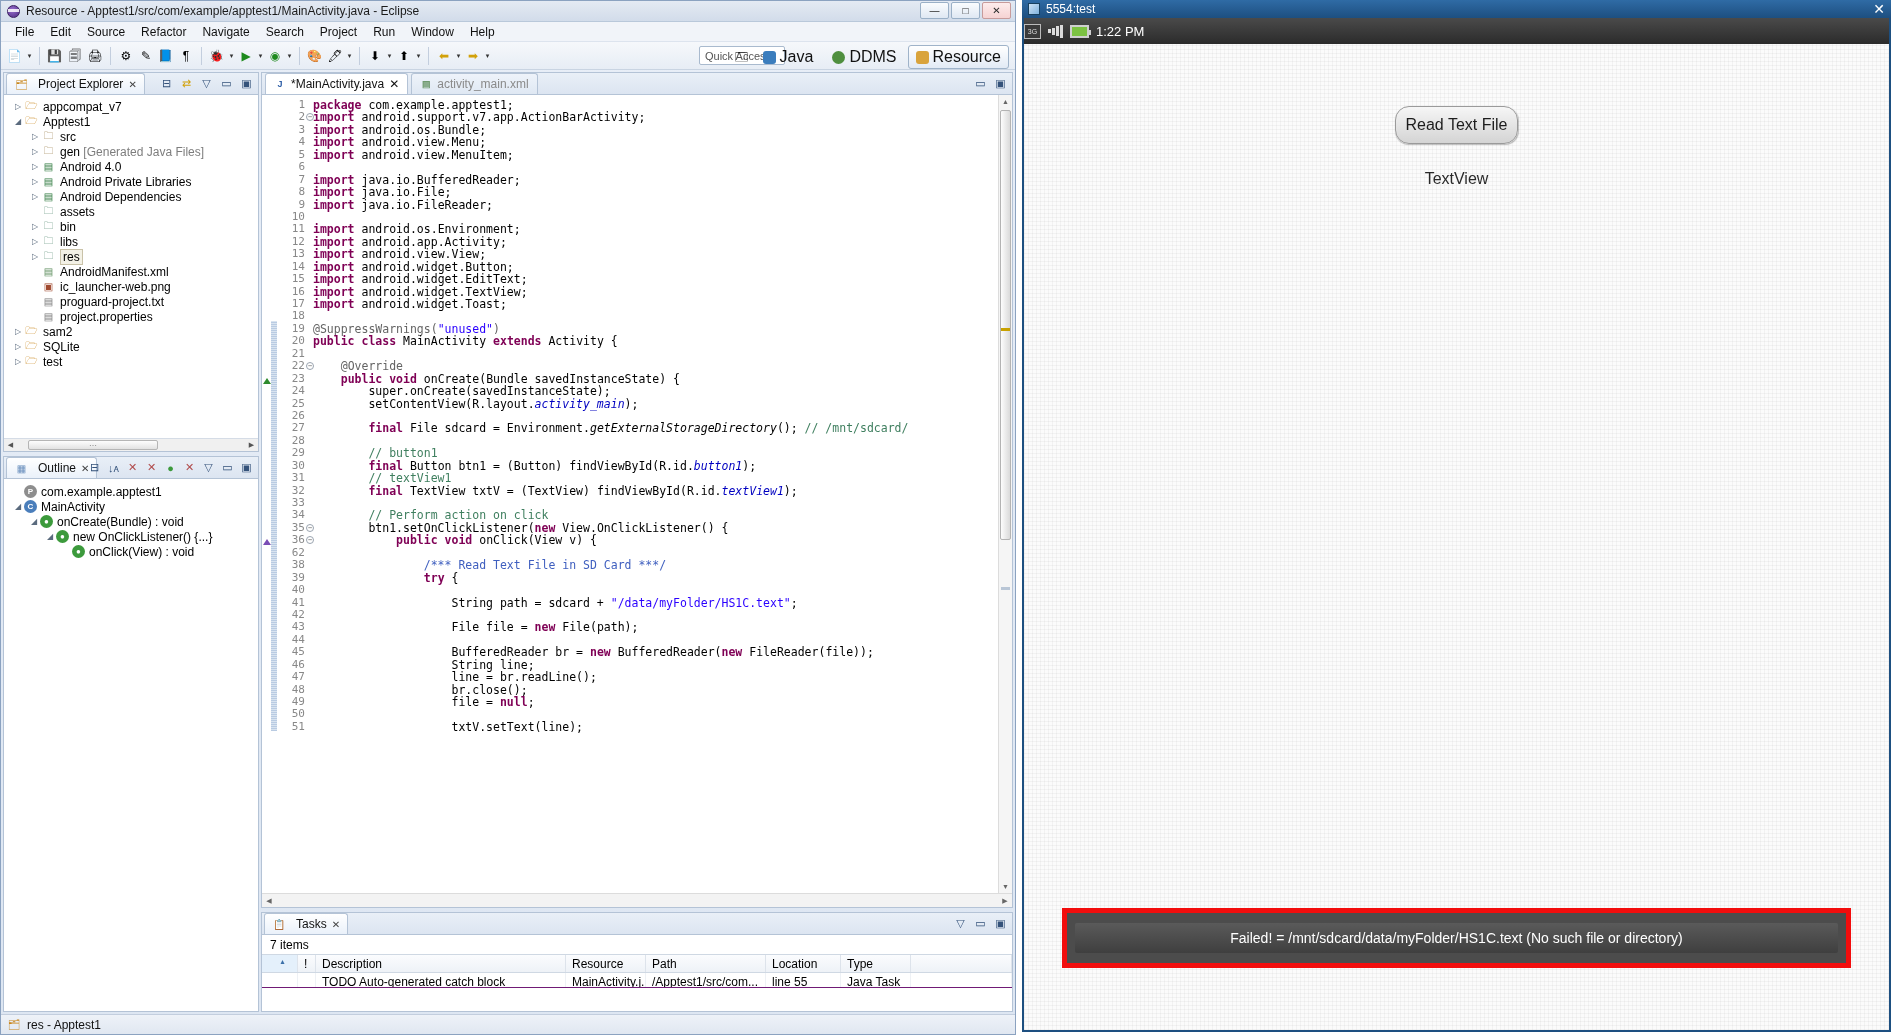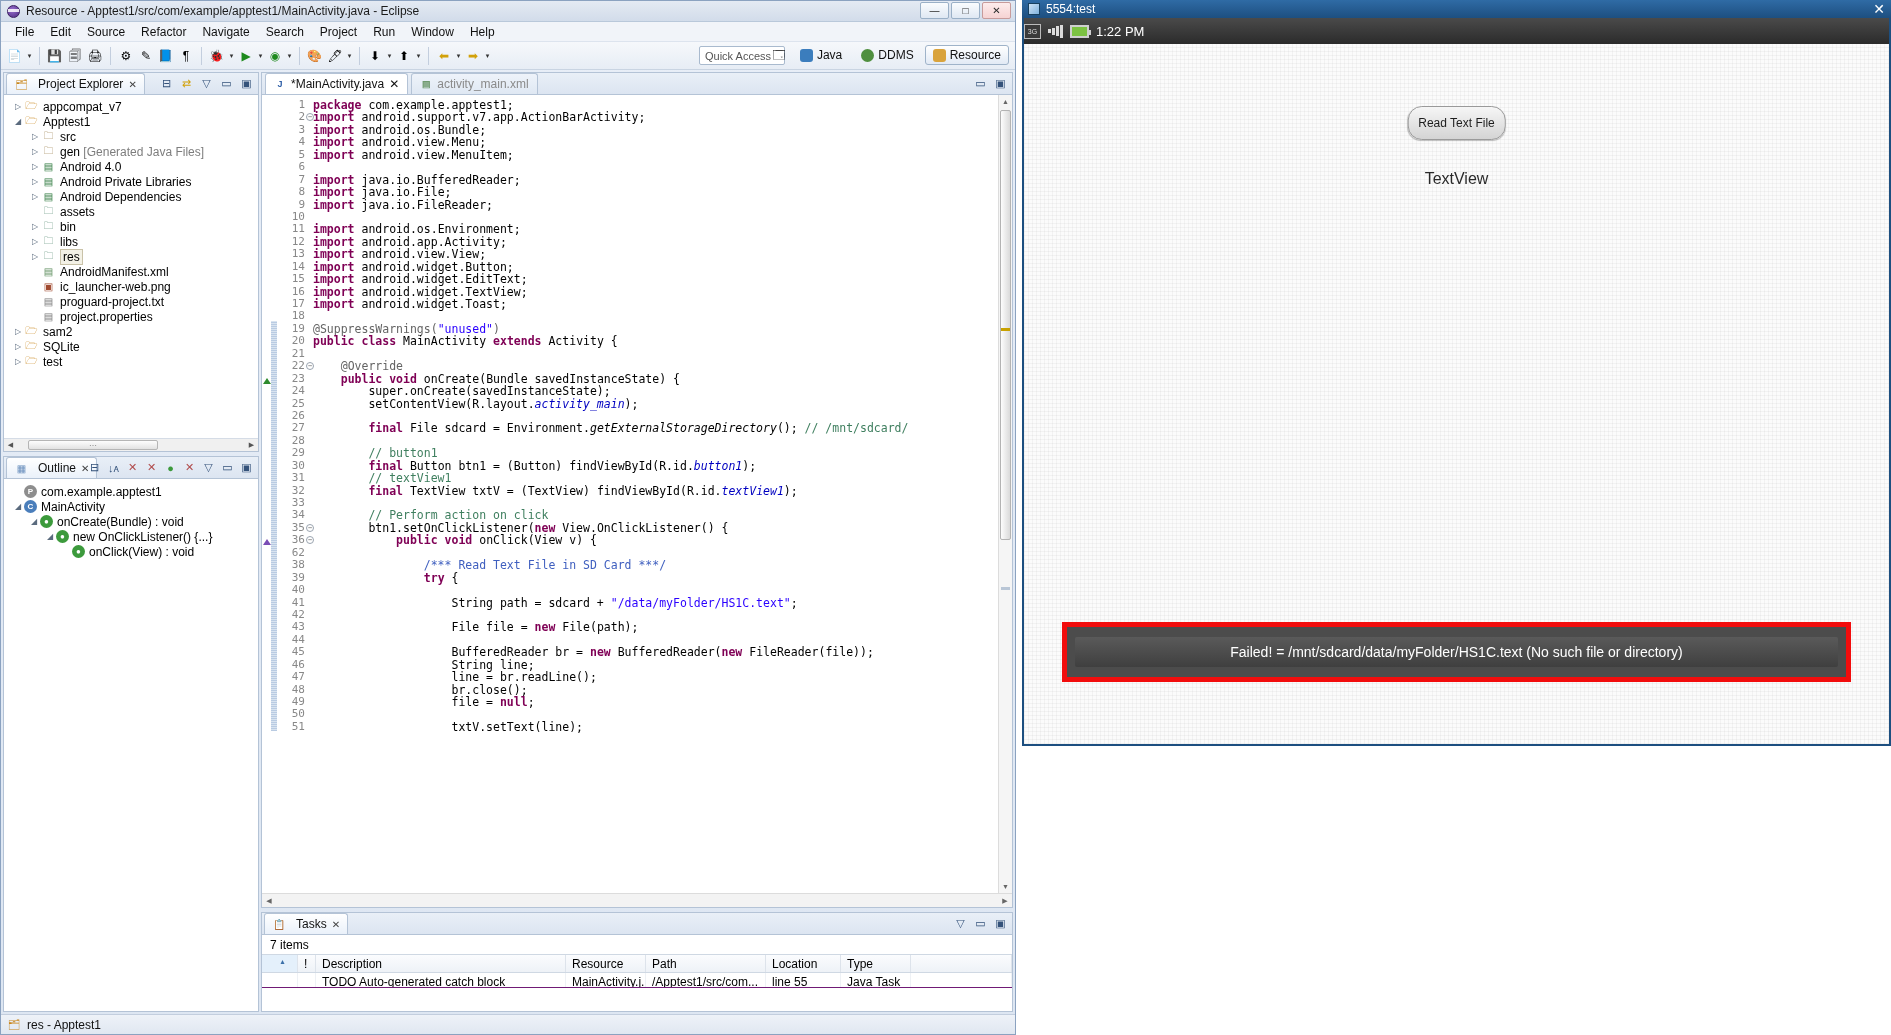--- a/index.html
+++ b/index.html
@@ -63,21 +63,21 @@
   .tb-arrow { font-size:7px; color:#333; width:9px; text-align:center; }
   .quick-access {
     position:absolute; right:230px; top:4px;
     width:86px; height:19px; border:1px solid #a9bace; border-radius:2px;
     background:#fff; font-size:11px; color:#555;
     display:flex; align-items:center; padding-left:5px;
   }
   .persp-bar { position:absolute; right:6px; top:3px; display:flex; align-items:center; gap:3px; }
   .persp-btn {
     display:flex;align-items:center;gap:4px;padding:2px 7px;
-    font-size:12px;color:#111;border:1px solid transparent;border-radius:3px;
+    font-size:16px;color:#111;border:1px solid transparent;border-radius:3px;
   }
   .persp-btn.active { background:linear-gradient(#ffffff,#e2eaf5); border-color:#9fb3c9; }
   .persp-dot { width:13px;height:13px;border-radius:3px;display:inline-block; }
 
   .workbench { flex:1; display:flex; padding:2px; gap:2px; min-height:0; }
 
   
   .left-col { width:256px; flex:0 0 256px; display:flex; flex-direction:column; gap:4px; min-height:0; }
 
   .view-panel { background:#fff; border:1px solid #b4c3d6; display:flex; flex-direction:column; min-height:0; }
@@ -182,21 +182,21 @@
 
   .statusbar {
     height:20px; flex:0 0 20px; background:linear-gradient(#eef2f8,#e0e7f1);
     border-top:1px solid #c3cede; display:flex; align-items:center; padding-left:6px; gap:6px;
   }
   .sb-ico{width:14px;height:13px;display:inline-flex;align-items:center;justify-content:center;font-size:10px;}
   .sb-text{font-size:12px;color:#111;}
 
   
   #emulator {
-    position:absolute; left:1022px; top:0; width:869px; height:746px;
+    position:absolute; left:1022px; top:0; width:869px; height:1032px;
     background:#5eead4; display:flex; flex-direction:column;
   }
   .emu-title {
     height:18px; flex:0 0 18px;
     background:linear-gradient(#2f6ba5,#1d4f80);
     display:flex; align-items:center; padding-left:6px; gap:6px; position:relative;
   }
   .emu-title-icon{width:12px;height:12px;background:linear-gradient(135deg,#cfe3f5,#7fb2dd);border:1px solid #18405f;}
   .emu-title-text{ color:#fff; font-size:12px; }
   .emu-close { position:absolute; right:6px; top:0; color:#fff; font-size:14px; line-height:18px; }
@@ -220,21 +220,21 @@
     background:
       repeating-linear-gradient(0deg, rgba(0,0,0,.035) 0 1px, transparent 1px 4px),
       repeating-linear-gradient(90deg, rgba(0,0,0,.035) 0 1px, transparent 1px 4px),
       #fbfbfb;
   }
   .android-button {
     position:absolute; left:50%; transform:translateX(-50%); top:62px;
     padding:9px 10px;
     background:linear-gradient(#f6f6f6,#d4d4d4);
     border:1px solid #9a9a9a; border-radius:14px;
-    font-size:12px; color:#1d1d1d;
+    font-size:16px; color:#1d1d1d;
     box-shadow:0 1px 1px rgba(0,0,0,.25);
   }
   .android-textview {
     position:absolute; left:50%; transform:translateX(-50%); top:126px;
     font-size:16px; color:#2a2a2a;
   }
   .toast {
     position:absolute; left:38px; right:38px; bottom:62px;
     border:5px solid #f20d0d; background:#4c4c4c;
     padding:10px 8px; text-align:center;

